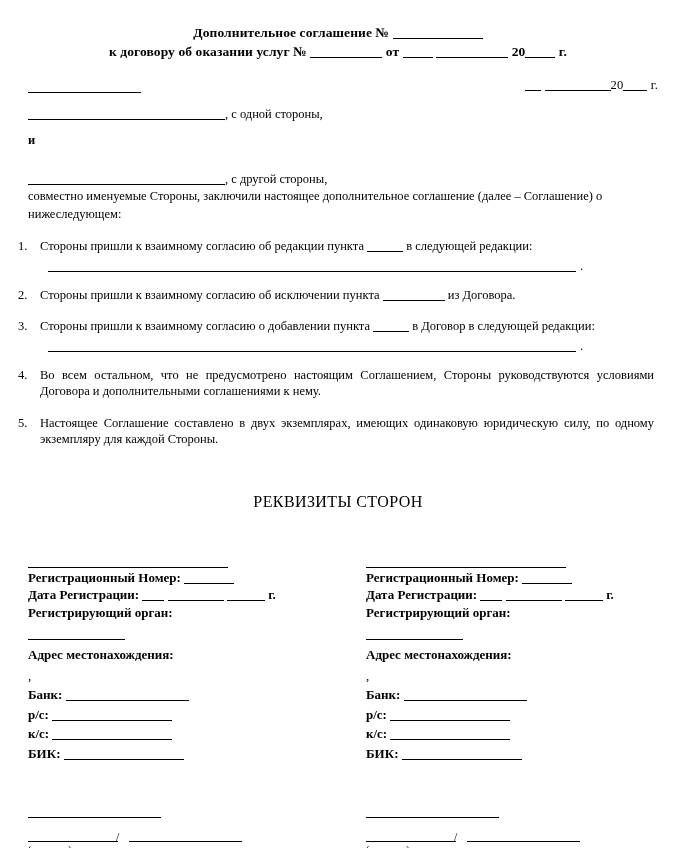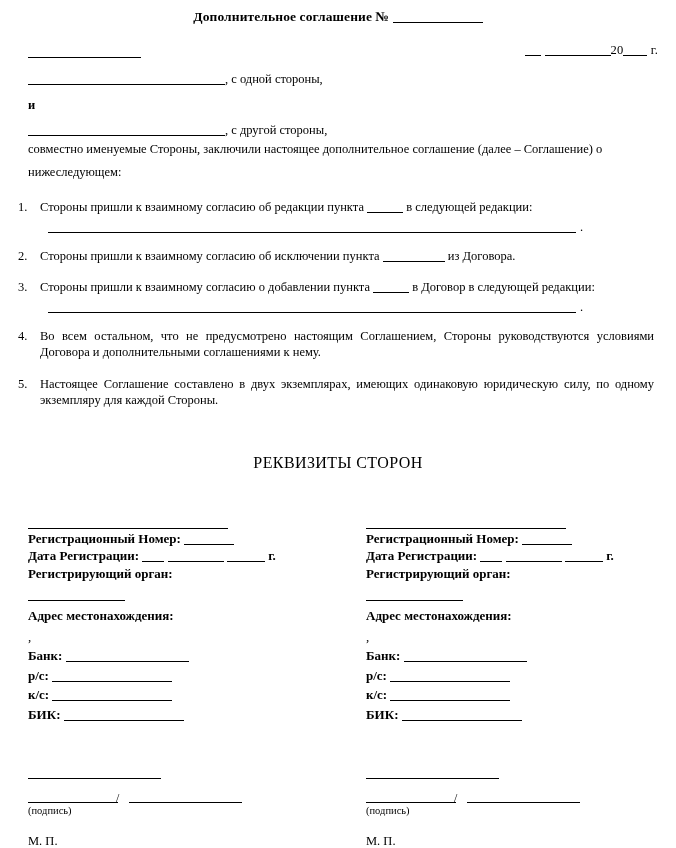--- a/index.html
+++ b/index.html
@@ -19,21 +19,21 @@
   .page {
     position: relative;
     width: 676px;
     height: 848px;
     padding: 0;
     box-sizing: border-box;
   }
 
   
   .title-block {
-    padding-top: 7px;
+    padding-top: 23px;
     text-align: center;
     font-weight: bold;
     font-size: 13.5px;
     line-height: 19px;
   }
   .title-line1 { letter-spacing: 0.1px; }
   .title-line2 { letter-spacing: 0.1px; }
   .gap-s  { display: inline-block; width: 30px;  border-bottom: 1.6px solid #000; vertical-align: -2px; }
   .gap-m  { display: inline-block; width: 72px;  border-bottom: 1.6px solid #000; vertical-align: -2px; }
   .gap-l  { display: inline-block; width: 90px;  border-bottom: 1.6px solid #000; vertical-align: -2px; }
@@ -61,25 +61,25 @@
   
   .parties { padding: 0 18px 0 28px; font-size: 12.5px; }
   .party-row { margin-top: 14px; line-height: 14px; }
   .party-line {
     display: inline-block;
     width: 197px;
     border-bottom: 1.7px solid #000;
     vertical-align: -2px;
   }
   .conj { margin-top: 12px; font-weight: bold; font-size: 12.5px; line-height: 14px; }
-  .party-row2 { margin-top: 11px; line-height: 14px; }
+  .party-row2 { margin-top: 25px; line-height: 14px; }
   .joint {
     margin-top: 1px;
     font-size: 12.5px;
-    line-height: 23px;
+    line-height: 18px;
     text-align: left;
   }
 
   
   ol.clauses {
     list-style: none;
     margin: 0;
     padding: 0;
     font-size: 12.5px;
   }
@@ -204,20 +204,29 @@
 </head>
 <body>
 
 <div class="page">
 
   <div class="title-block">
     <div class="title-line1">
       <span>Дополнительное соглашение №</span>
       <span class="gap-l"></span>
     </div>
+    <div class="title-line2">
+      <span>к договору об оказании услуг №</span>
+      <span class="gap-m"></span>
+      <span>от</span>
+      <span class="gap-s"></span>
+      <span class="gap-m"></span>
+      <span>20</span><span class="gap-s"></span>
+      <span>г.</span>
+    </div>
   </div>
 
   <div class="row-city">
     <span class="city-line"></span>
     <span class="date-line">
       <span class="d-s"></span>
       <span class="d-m"></span><span>20</span><span class="d-x"></span>
       <span>г.</span>
     </span>
   </div>

